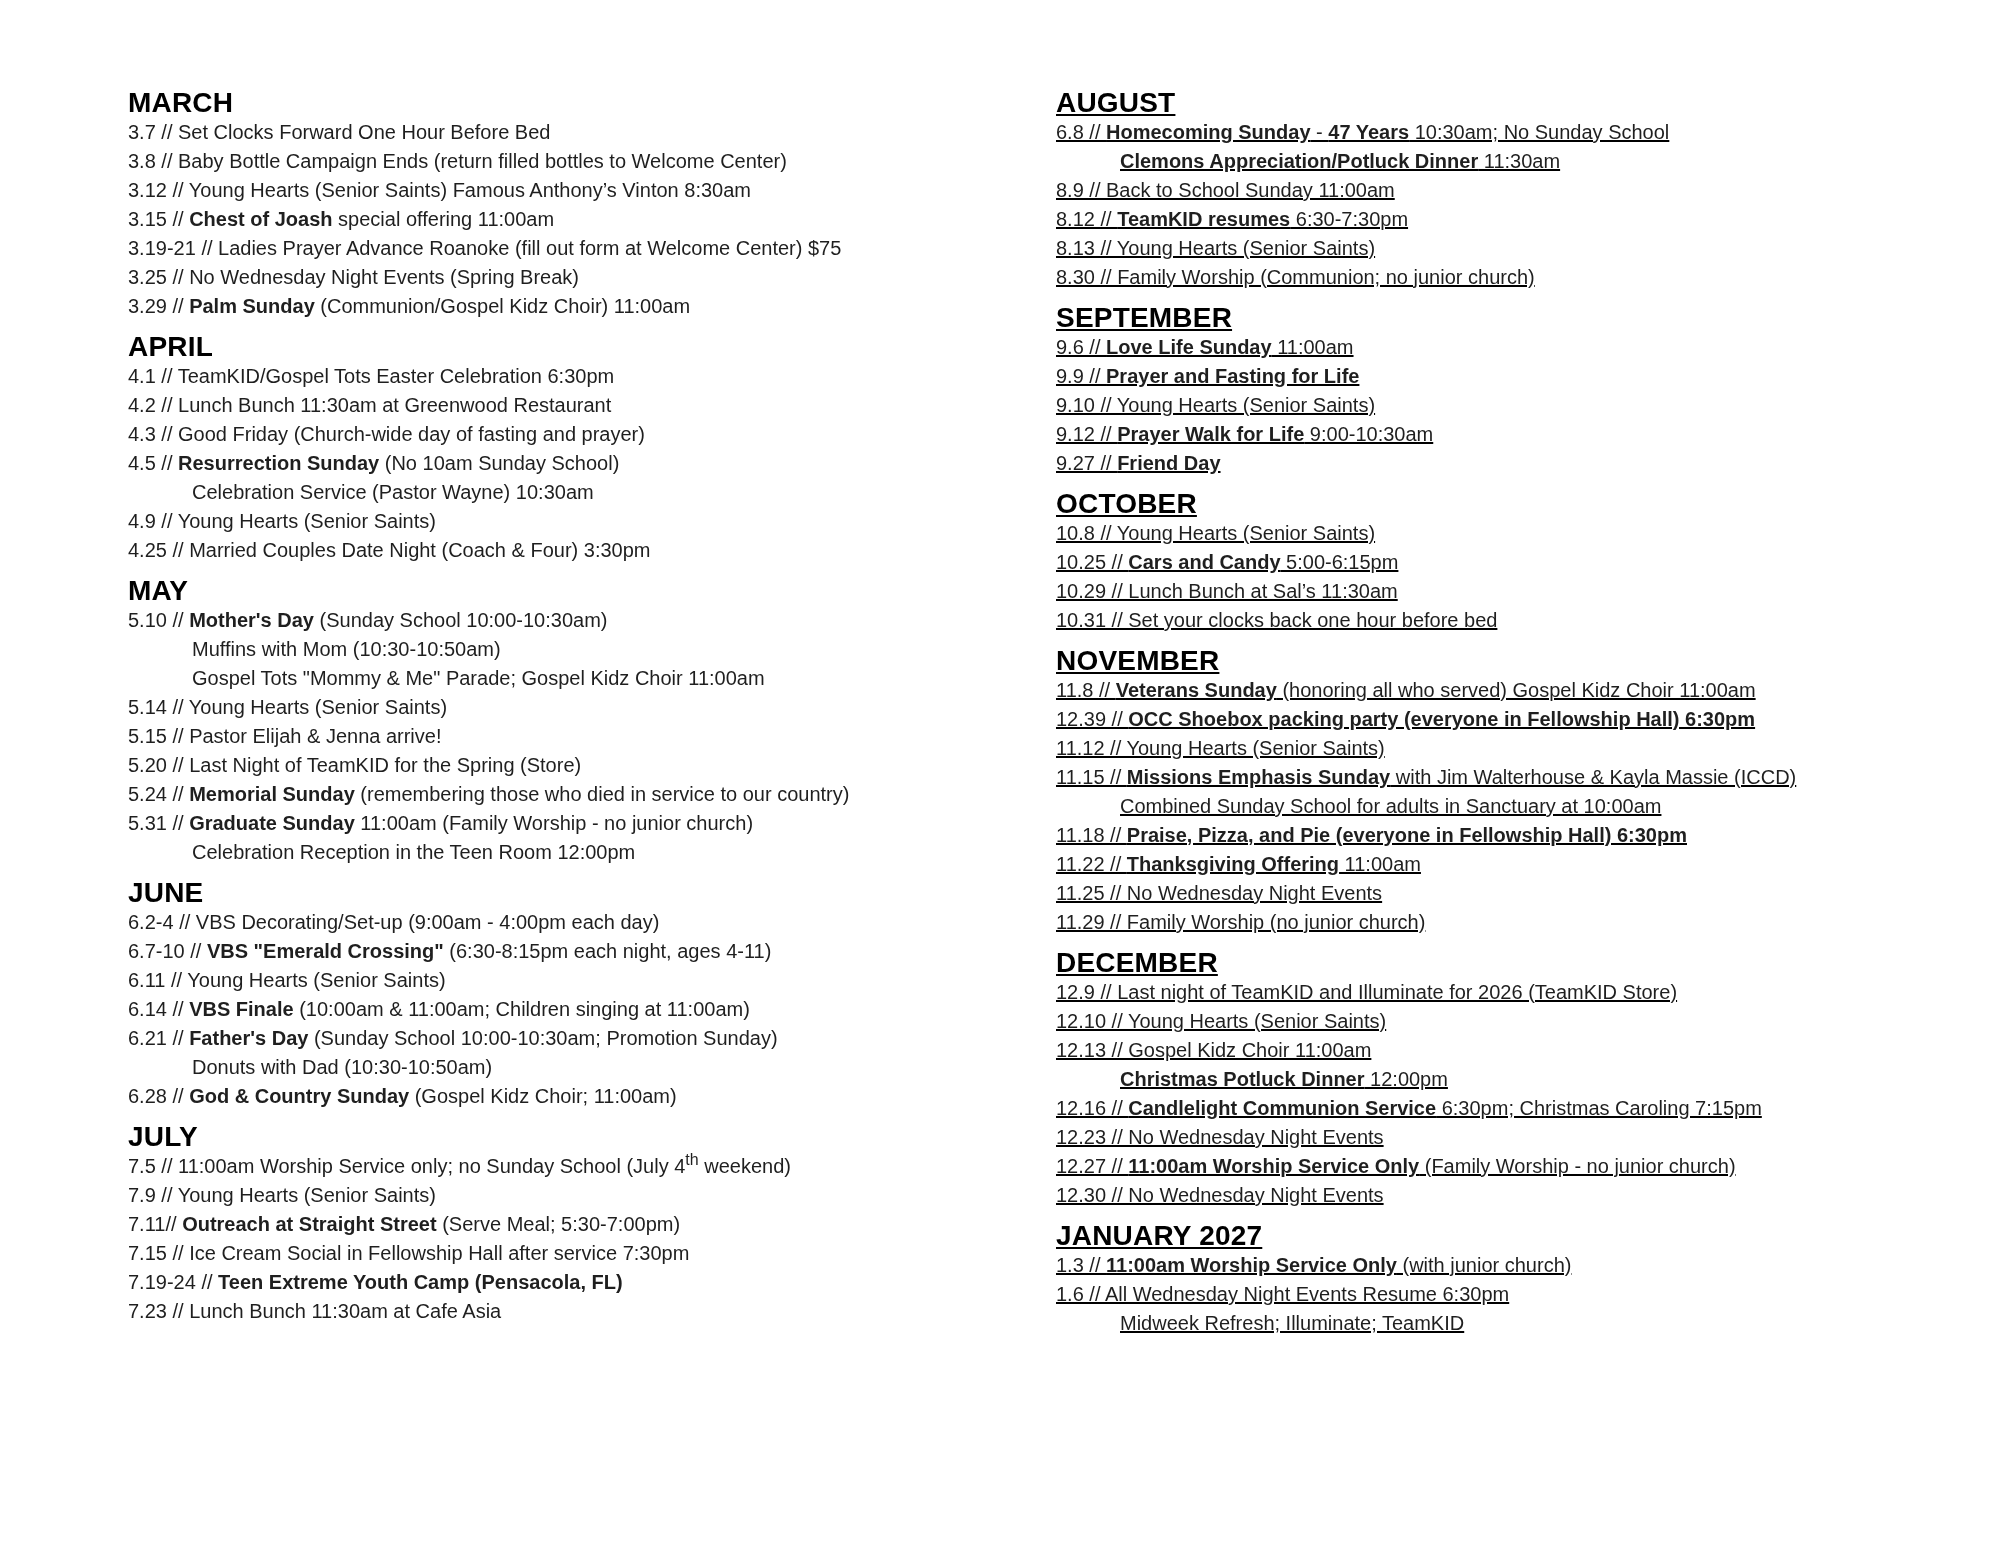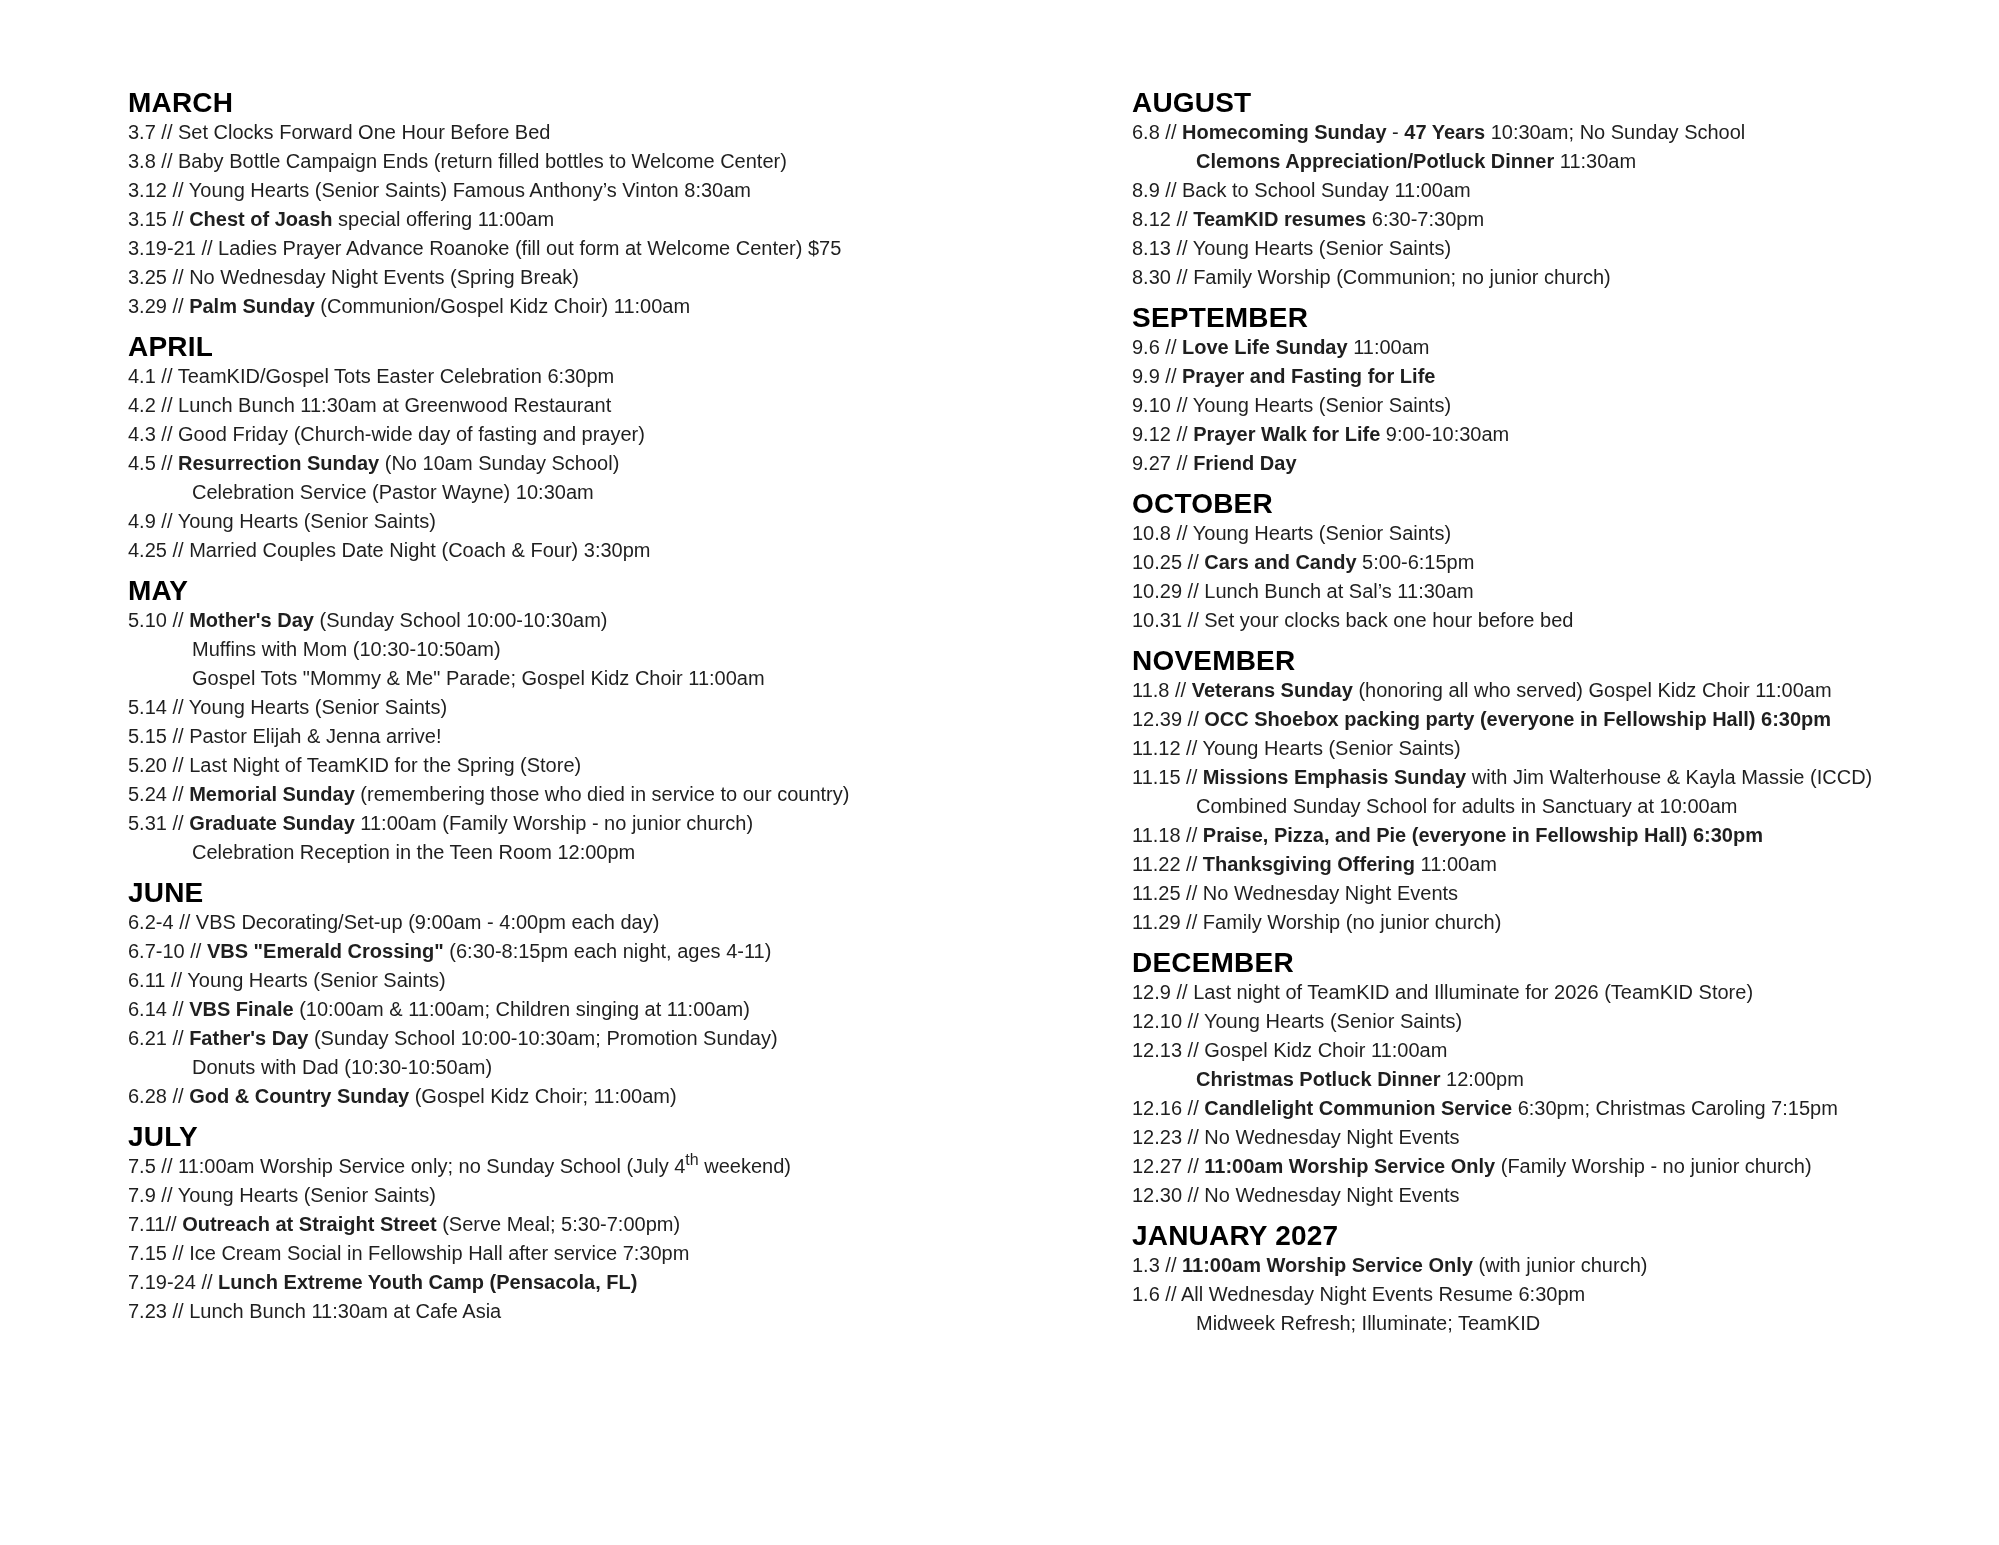--- a/index.html
+++ b/index.html
@@ -11,21 +11,21 @@
   html,body{margin:0;padding:0;}
   body{
     width:1999px;height:1545px;
     background:var(--page-bg);
     font-family:"Liberation Sans", sans-serif;
     overflow:hidden;
   }
   .page{position:relative;width:1999px;height:1545px;background:var(--page-bg);}
   .col{position:absolute;top:77px;}
   .col-left{left:128px;width:830px;}
-  .col-right{left:1132px;width:850px;}
+  .col-right{left:1056px;width:850px;text-decoration:underline;}
   .month{margin:0;padding:0;}
   .month h2{
     font-size:28px;
     font-weight:700;
     line-height:30px;
     margin:11px 0 0 0;
     color:var(--heading-color);
     letter-spacing:0.2px;
   }
   .line{
@@ -85,21 +85,21 @@
         <p class="line"><span>6.21 // </span><span class="b">Father's Day</span><span> (Sunday School 10:00-10:30am; Promotion Sunday)</span></p>
         <p class="line indent"><span>Donuts with Dad (10:30-10:50am)</span></p>
         <p class="line"><span>6.28 // </span><span class="b">God &amp; Country Sunday</span><span> (Gospel Kidz Choir; 11:00am)</span></p>
       </section>
       <section class="month">
         <h2>JULY</h2>
         <p class="line"><span>7.5 // 11:00am Worship Service only; no Sunday School (July 4</span><sup>th</sup><span> weekend)</span></p>
         <p class="line"><span>7.9 // Young Hearts (Senior Saints)</span></p>
         <p class="line"><span>7.11// </span><span class="b">Outreach at Straight Street</span><span> (Serve Meal; 5:30-7:00pm)</span></p>
         <p class="line"><span>7.15 // Ice Cream Social in Fellowship Hall after service 7:30pm</span></p>
-        <p class="line"><span>7.19-24 // </span><span class="b">Lunch Extreme Youth Camp (Pensacola, FL)</span></p>
+        <p class="line"><span>7.19-24 // </span><span class="b">Teen Extreme Youth Camp (Pensacola, FL)</span></p>
         <p class="line"><span>7.23 // Lunch Bunch 11:30am at Cafe Asia</span></p>
       </section>
     </div>
   <div class="col col-right">
       <section class="month">
         <h2>AUGUST</h2>
         <p class="line"><span>6.8 // </span><span class="b">Homecoming Sunday</span><span> - </span><span class="b">47 Years</span><span> 10:30am; No Sunday School</span></p>
         <p class="line indent"><span class="b">Clemons Appreciation/Potluck Dinner</span><span> 11:30am</span></p>
         <p class="line"><span>8.9 // Back to School Sunday 11:00am</span></p>
         <p class="line"><span>8.12 // </span><span class="b">TeamKID resumes</span><span> 6:30-7:30pm</span></p>

